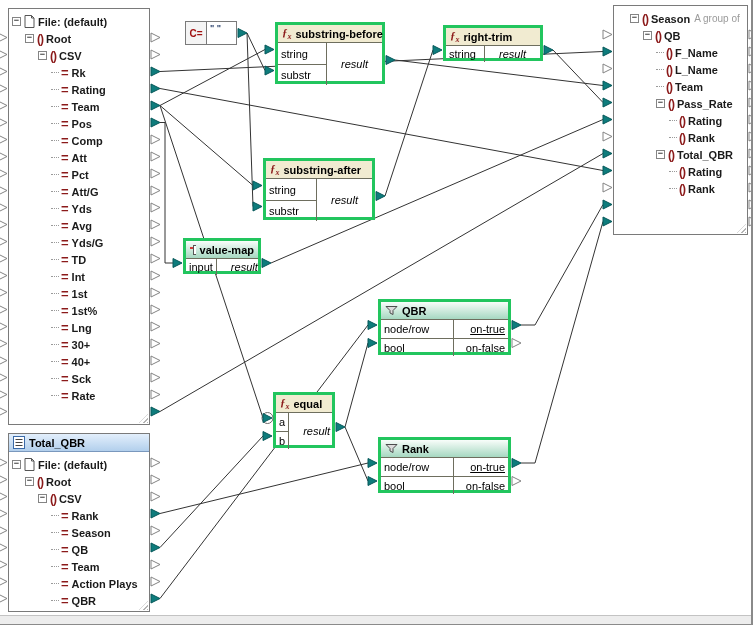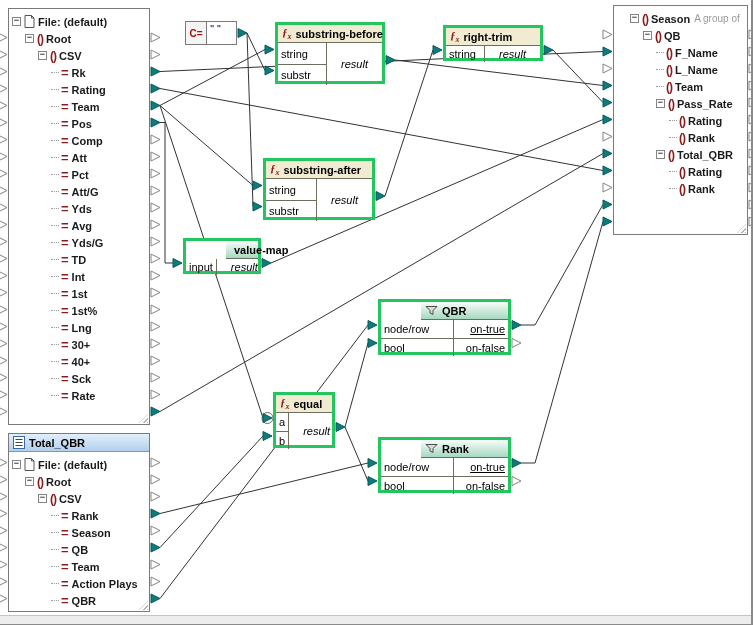--- a/index.html
+++ b/index.html
@@ -20,21 +20,21 @@
        font-size:9px;line-height:7px;text-align:center;color:#333;box-sizing:border-box;}
   .exp::before{content:"−";position:relative;top:-1px;}
   .elico{color:#8b1a1a;font-weight:bold;letter-spacing:-1px;margin:0 3px 0 1px;font-size:12px;flex:none;}
   .eqico{color:#8b1a1a;font-weight:bold;margin:0 3px 0 1px;font-size:13px;flex:none;}
   .rowico{margin:0 3px 0 1px;flex:none;display:inline-flex;}
   .note{font-weight:normal;color:#9a9a9a;font-size:10px;margin-left:4px;}
   .fnode{position:absolute;background:#fff;border:3px solid #22c55e;z-index:3;box-sizing:border-box;font-size:11px;}
   .fnode .ftitle{height:17px;display:flex;align-items:center;gap:4px;padding:0 4px;border-bottom:1px solid #6e6e5e;
                  font-weight:bold;color:#000;white-space:nowrap;}
   .ftitle.cream{background:#f1ebd1;}
-  .ftitle.mint{background:linear-gradient(#f8fdfa,#a6d8c1);margin-left:40px;}
+  .ftitle.mint{background:linear-gradient(#f8fdfa,#a6d8c1);}
   .fxico{color:#8b1a1a;font-weight:bold;font-style:italic;font-size:11px;font-family:"Liberation Serif",serif;}
   .fxico sub{font-size:8px;}
   .fgrid{display:flex;}
   .fcol-l{display:flex;flex-direction:column;}
   .fcell{display:flex;align-items:center;padding:0 3px;box-sizing:border-box;color:#000;}
   .fcell.bt{border-top:1px solid #6e6e5e;}
   .fcol-r{border-left:1px solid #6e6e5e;display:flex;align-items:center;justify-content:flex-end;padding:0 14px;box-sizing:border-box;font-style:italic;}
   .fr-right{justify-content:flex-end;text-decoration:underline;}
   .constbox{position:absolute;border:1px solid #7a7a7a;background:#fff;display:flex;z-index:3;box-sizing:border-box;}
   .constbox .cico{width:20px;display:flex;align-items:center;justify-content:center;

